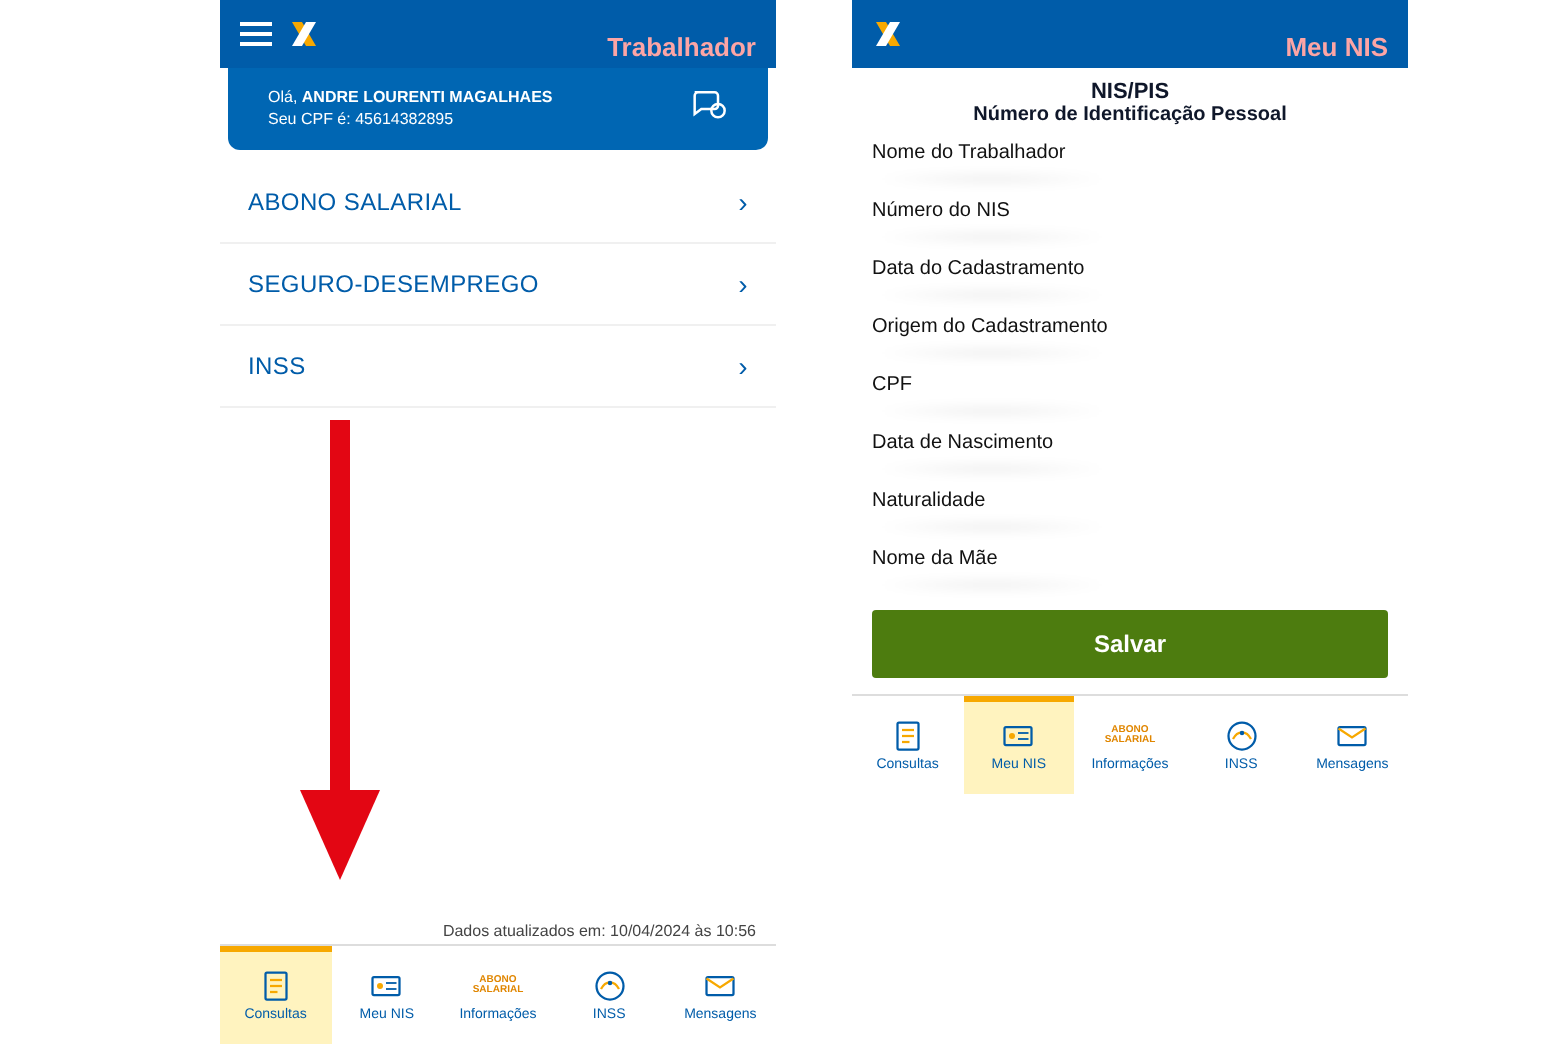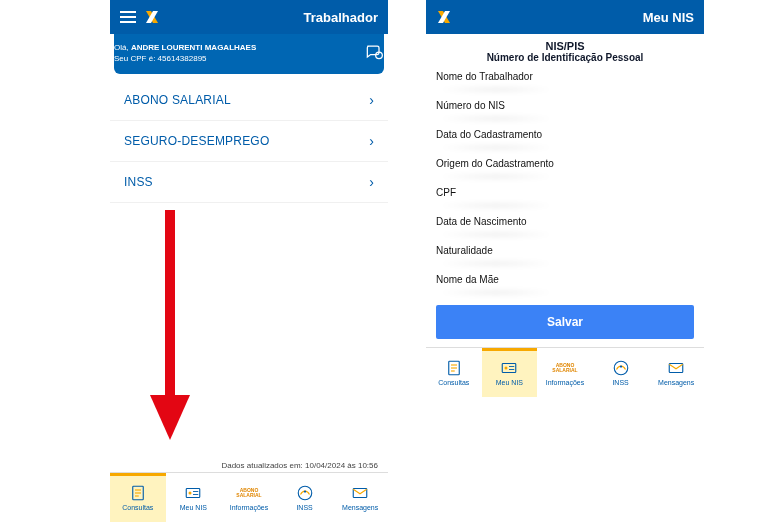--- a/index.html
+++ b/index.html
@@ -22,37 +22,36 @@
     flex-direction: column;
     overflow: hidden;
   }
   .phone-left { margin-left: 110px; }
   .phone-right { margin-left: 0; }
 
   .topbar {
     background: #005ca9;
     height: 34px;
     display: flex;
-    align-items: center;
     justify-content: space-between;
     padding: 16px 10px;
-    color: #ffffff;
+    color: #fca5a5;
   }
   .topbar-left { display: flex; align-items: center; gap: 8px; }
   .hamburger { display: flex; flex-direction: column; gap: 3px; cursor: pointer;}
   .hamburger span { width: 16px; height: 2px; background: #fff; display: block; }
   .logo-x {
     width: 16px; height: 16px; position: relative;
   }
   .logo-x svg { width: 16px; height: 16px; }
   .topbar-title { font-size: 13px; font-weight: 600; }
 
   .userbox {
     background: #0066b3;
-    padding: 8px 0;
+    padding: 8px 20px;
     display: flex;
     justify-content: space-between;
     align-items: center;
     color: #fff;
     border-bottom-left-radius: 6px;
     border-bottom-right-radius: 6px;
     margin: 0 4px 6px 4px;
   }
   .userbox-text { font-size: 8px; line-height: 1.35; }
   .userbox-text .name { font-weight: 700; }
@@ -142,21 +141,21 @@
     position: absolute;
     left: 0;
     bottom: 2px;
     width: 120px;
     height: 9px;
     background: radial-gradient(ellipse at center, rgba(0,0,0,0.06), rgba(0,0,0,0) 70%);
     filter: blur(2px);
   }
   .save-btn {
     margin: 6px 10px 8px 10px;
-    background: #3b82f6;
+    background: #4d7c0f;
     color: #fff;
     text-align: center;
     padding: 10px 0;
     font-size: 12px;
     font-weight: 600;
     border-radius: 2px;
     cursor: pointer;
   }
   .spacer-flex { flex: 1; }
 </style>

